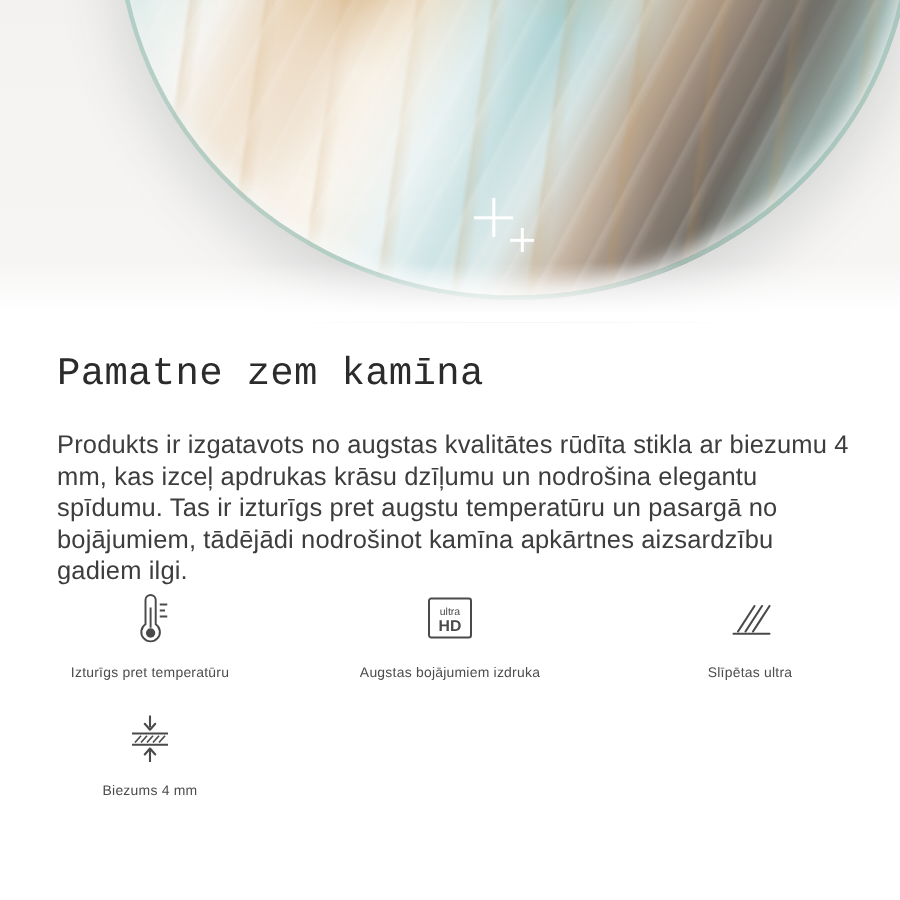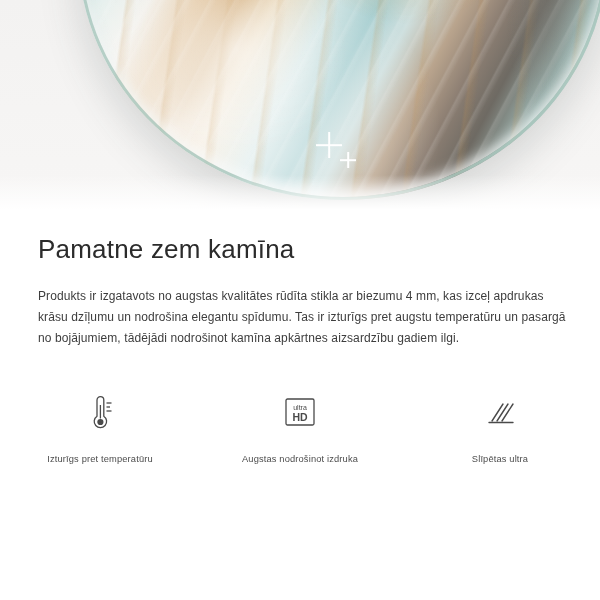--- a/index.html
+++ b/index.html
@@ -132,32 +132,32 @@
 
   
   .content {
     position: absolute;
     left: 0; top: 215px;
     width: 600px;
   }
   .headline {
     margin: 18px 0 0 38px;
     width: 520px;
-    font-family: Liberation Sans, sans-serif;
+    font-family: Liberation Mono, monospace;
     font-size: 26px;
     line-height: 33px;
     font-weight: 400;
     color: #2b2b2b;
     letter-spacing: .2px;
   }
   .headline .l2 { display: block; }
   .body-copy {
     margin: 20px 0 0 38px;
     width: 530px;
-    font-size: 12px;
+    font-size: 17px;
     line-height: 21px;
     color: #3d3d3d;
     letter-spacing: .1px;
   }
 
   
   .features {
     position: absolute;
     left: 0; top: 392px;
     width: 600px;
@@ -172,21 +172,21 @@
     justify-content: flex-start;
   }
   .feature-icon {
     height: 42px;
     display: flex;
     align-items: center;
     justify-content: center;
     color: #4d7c0f;
   }
   .feature-label {
-    margin-top: 20px;
+    margin-top: 9px;
     font-size: 9.3px;
     color: #4c4c4c;
     text-align: center;
     letter-spacing: .15px;
   }
   svg { display: block; }
 </style>
 </head>
 <body>
 
@@ -229,34 +229,54 @@
     </div>
 
     <div class="feature">
       <div class="feature-icon">
         <svg width="40" height="36" viewBox="0 0 40 36">
           <rect x="6" y="4" width="28" height="26" rx="1.5" fill="none" stroke="#4a4a4a" stroke-width="1.3"></rect>
           <text x="20" y="15" text-anchor="middle" font-family="Liberation Sans, sans-serif" font-size="7" fill="#4a4a4a">ultra</text>
           <text x="20" y="25.5" text-anchor="middle" font-family="Liberation Sans, sans-serif" font-size="10.5" font-weight="bold" fill="#4a4a4a">HD</text>
         </svg>
       </div>
-      <div class="feature-label">Augstas nodrošinot izdruka</div>
+      <div class="feature-label">Augstas bojājumiem izdruka</div>
     </div>
 
 
 
     <div class="feature">
       <div class="feature-icon">
         <svg width="40" height="34" viewBox="0 0 40 34">
           <g stroke="#4a4a4a" stroke-width="1.4" stroke-linecap="round">
             <line x1="12" y1="25" x2="23" y2="8"></line>
             <line x1="17" y1="25" x2="28" y2="8"></line>
             <line x1="22" y1="25" x2="33" y2="8"></line>
           </g>
           <line x1="9" y1="26.5" x2="33" y2="26.5" stroke="#4a4a4a" stroke-width="1.4" stroke-linecap="round"></line>
         </svg>
       </div>
       <div class="feature-label">Slīpētas ultra</div>
     </div>
 
+    <div class="feature">
+      <div class="feature-icon">
+        <svg width="40" height="36" viewBox="0 0 40 36">
+          <line x1="20" y1="3" x2="20" y2="11" stroke="#4a4a4a" stroke-width="1.4"></line>
+          <path d="M16.5 8.5 L20 12.5 L23.5 8.5" fill="none" stroke="#4a4a4a" stroke-width="1.4" stroke-linecap="round" stroke-linejoin="round"></path>
+          <line x1="8" y1="15" x2="32" y2="15" stroke="#4a4a4a" stroke-width="1.4"></line>
+          <g stroke="#4a4a4a" stroke-width="1.1">
+            <line x1="10" y1="21" x2="14" y2="16.5"></line>
+            <line x1="14" y1="21" x2="18" y2="16.5"></line>
+            <line x1="18" y1="21" x2="22" y2="16.5"></line>
+            <line x1="22" y1="21" x2="26" y2="16.5"></line>
+            <line x1="26" y1="21" x2="30" y2="16.5"></line>
+          </g>
+          <line x1="8" y1="22.5" x2="32" y2="22.5" stroke="#4a4a4a" stroke-width="1.4"></line>
+          <path d="M16.5 29 L20 25 L23.5 29" fill="none" stroke="#4a4a4a" stroke-width="1.4" stroke-linecap="round" stroke-linejoin="round"></path>
+          <line x1="20" y1="26" x2="20" y2="34" stroke="#4a4a4a" stroke-width="1.4"></line>
+        </svg>
+      </div>
+      <div class="feature-label">Biezums 4 mm</div>
+    </div>
 
   </div>
 </div>
 
 </body></html>

